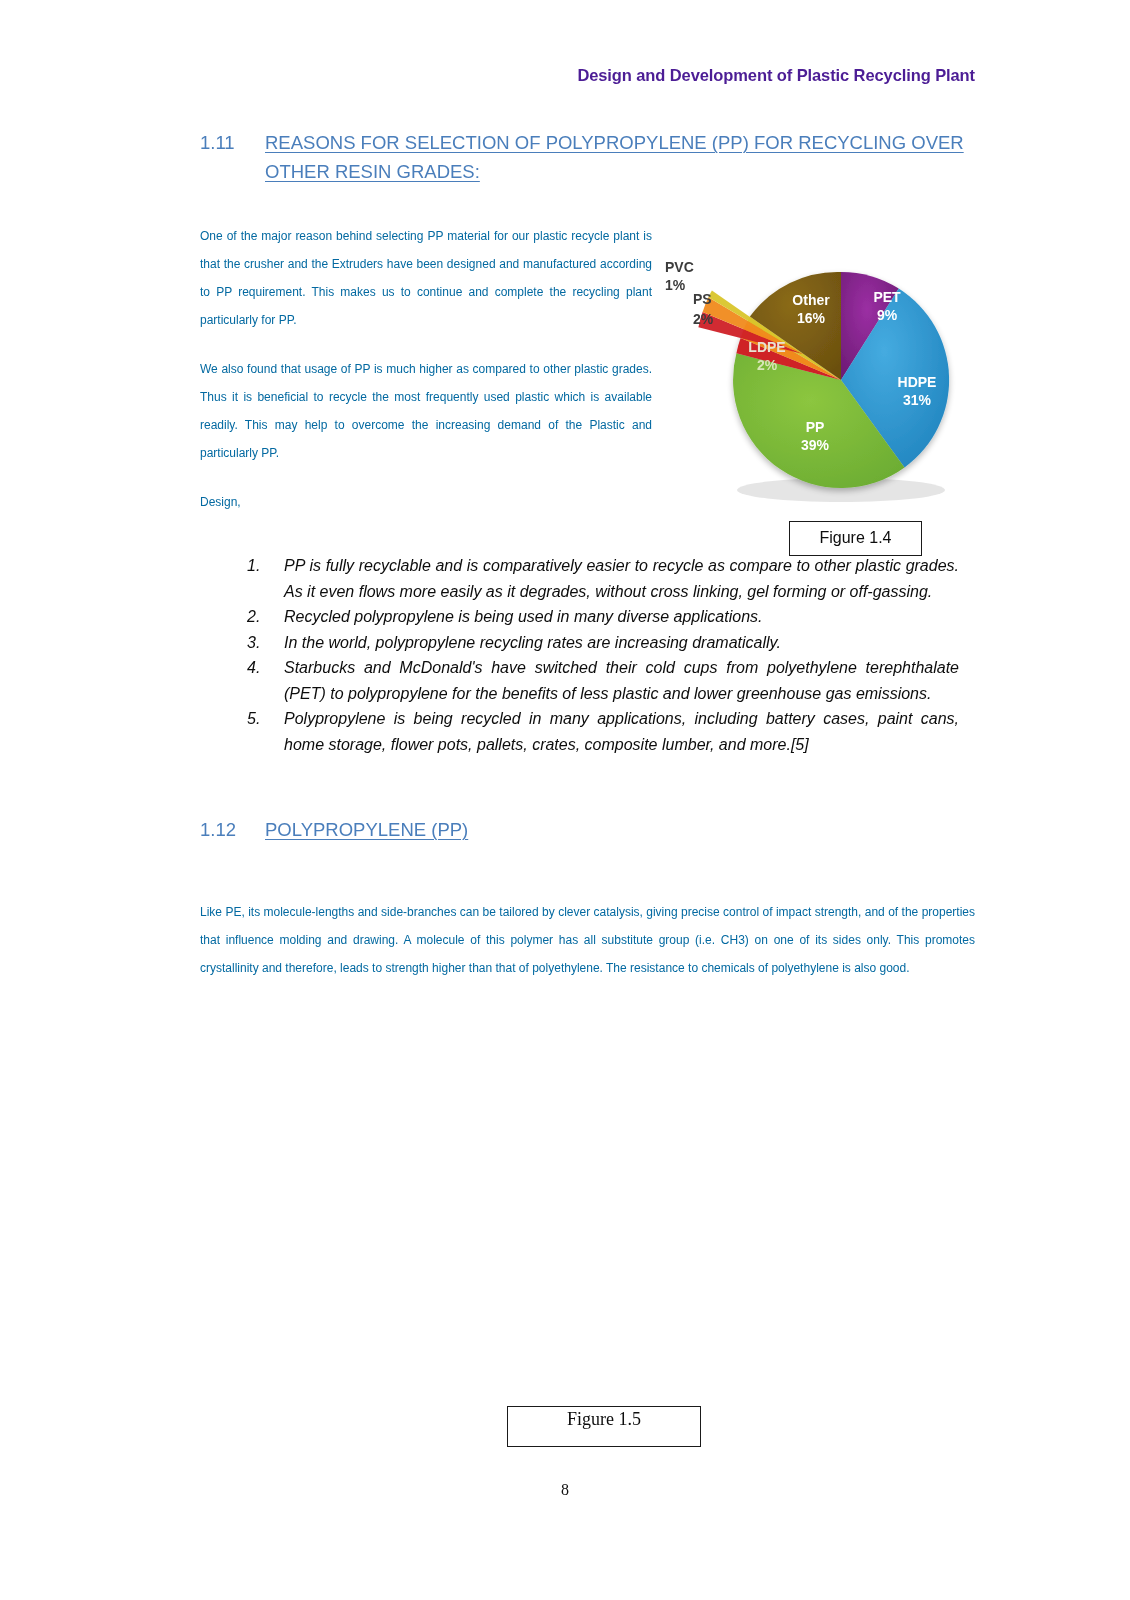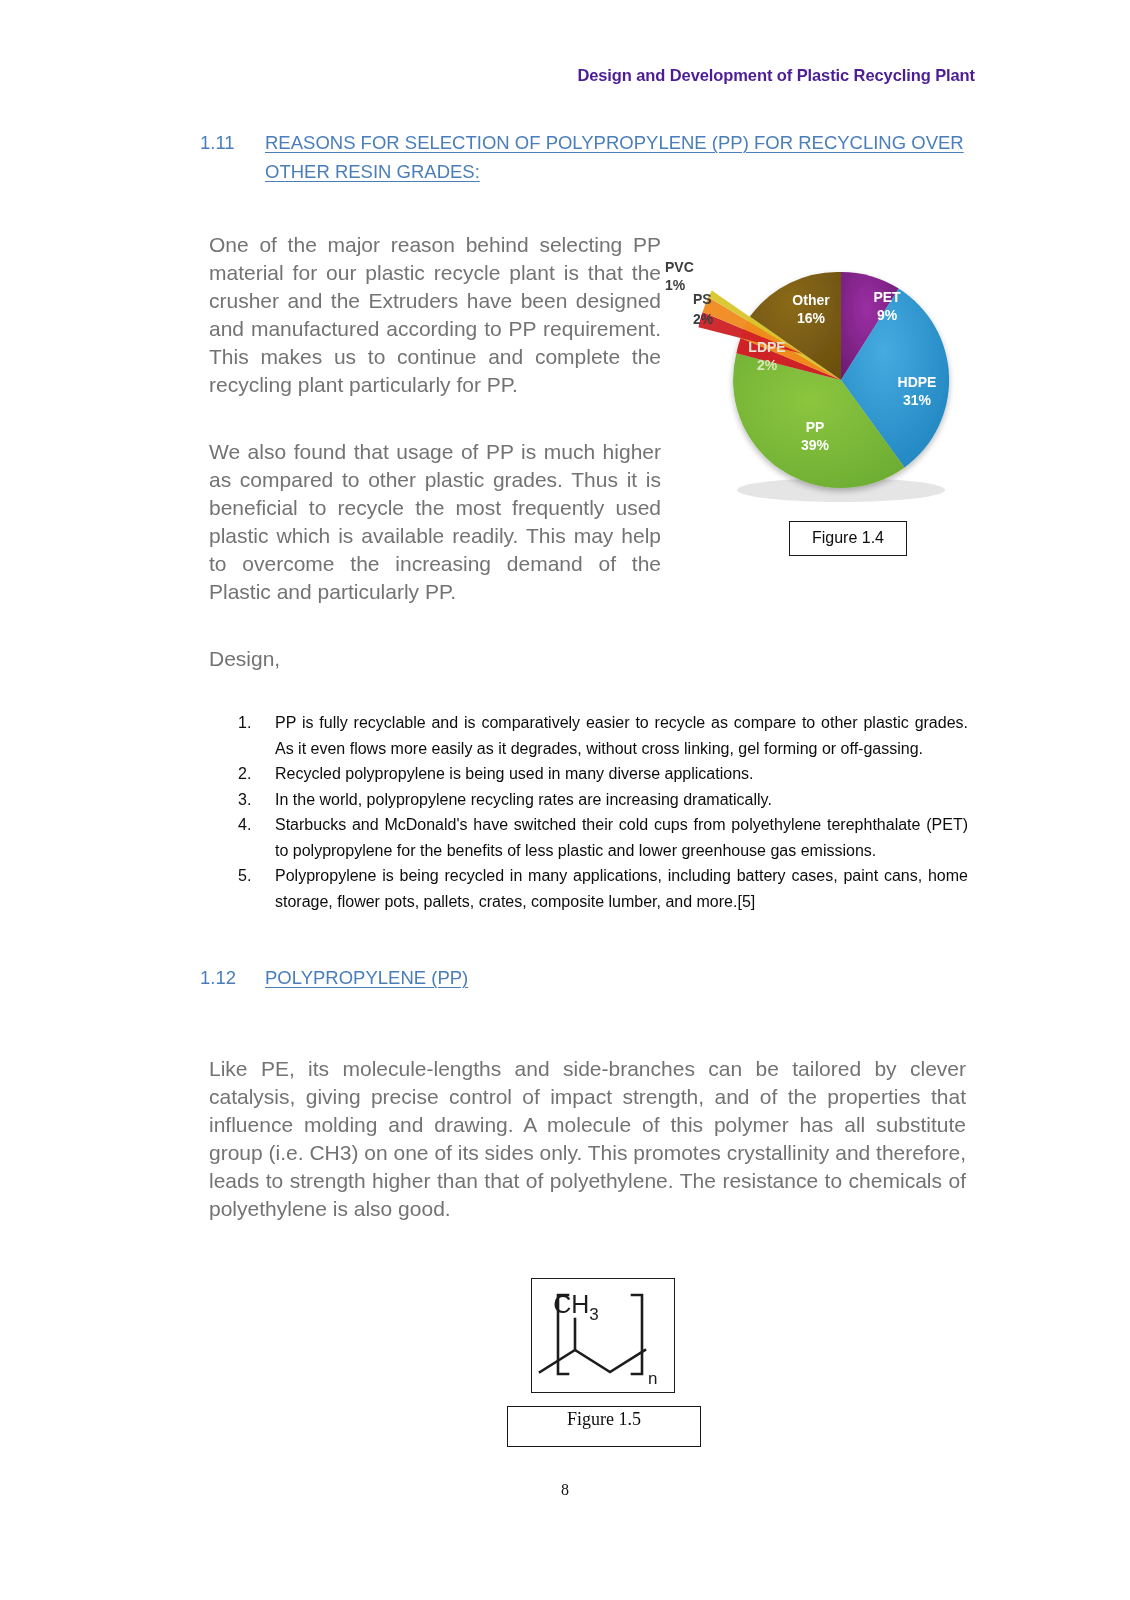--- a/index.html
+++ b/index.html
@@ -61,39 +61,40 @@
     text-decoration: underline;
     text-underline-offset: 3px;
     text-decoration-thickness: 1px;
   }
   .heading.h112 {
     margin-top: 16px;
   }
 
   
   p.body {
-    margin: 9px;
-    font-size: 21px;
+    margin: 0;
+    font-size: 12px;
     line-height: 28px;
     text-align: justify;
-    color: #737373;
+    color: #0369a1;
   }
 
   .narrow-col {
     width: 452px;
   }
 
   
   ol.points {
-    margin: 7px;
+    margin: 16px;
     padding: 0 0 0 68px;
     list-style: none;
     counter-reset: pt;
     font-size: 16px;
     line-height: 25.5px;
+    font-style: italic;
   }
   ol.points > li {
     counter-increment: pt;
     position: relative;
     text-align: justify;
     padding-left: 0;
     margin: 0;
   }
   ol.points > li::before {
     content: counter(pt) ".";
@@ -116,21 +117,21 @@
   .fig-caption-box {
     position: absolute;
     border: 1.6px solid #1a1a1a;
     background: #ffffff;
     text-align: center;
     box-sizing: border-box;
   }
   .fig14-caption {
     left: 789px;
     top: 521px;
-    width: 118px;
+    width: 133px;
     height: 35px;
     line-height: 32px;
     font-size: 16px;
     font-family: "Liberation Sans", sans-serif;
   }
 
   
   .fig15-box {
     position: absolute;
     left: 531px;
@@ -291,34 +292,18 @@
         <text x="10" y="58">1%</text>
 
         <text x="38" y="72">PS</text>
         <text x="38" y="92">2%</text>
       </g>
     </svg>
   </div>
 
   <div class="fig-caption-box fig14-caption">Figure 1.4</div>
 
-  <div class="fig15-box">
-    <svg width="140" height="111" viewBox="0 0 140 111">
-      <g stroke="#1c1c1c" stroke-width="2.6" fill="none" stroke-linecap="square">
-
-        <path d="M36 16 L26 16 L26 95 L36 95"></path>
-
-        <path d="M100 16 L110 16 L110 95 L100 95"></path>
-
-        <path d="M8 93 L43 71 L78 93 L113 71"></path>
-
-        <path d="M43 71 L43 40"></path>
-      </g>
-      <text x="44" y="34" font-family="'Liberation Sans', sans-serif" font-size="25" fill="#1c1c1c" text-anchor="middle"><tspan>CH</tspan><tspan dy="7" font-size="17">3</tspan></text>
-      <text x="116" y="105" font-family="'Liberation Sans', sans-serif" font-size="17" fill="#1c1c1c">n</text>
-    </svg>
-  </div>
 
   <div class="fig-caption-box fig15-caption">Figure 1.5</div>
 
   <div class="page-number">8</div>
 
 </div>
 
 </body></html>

